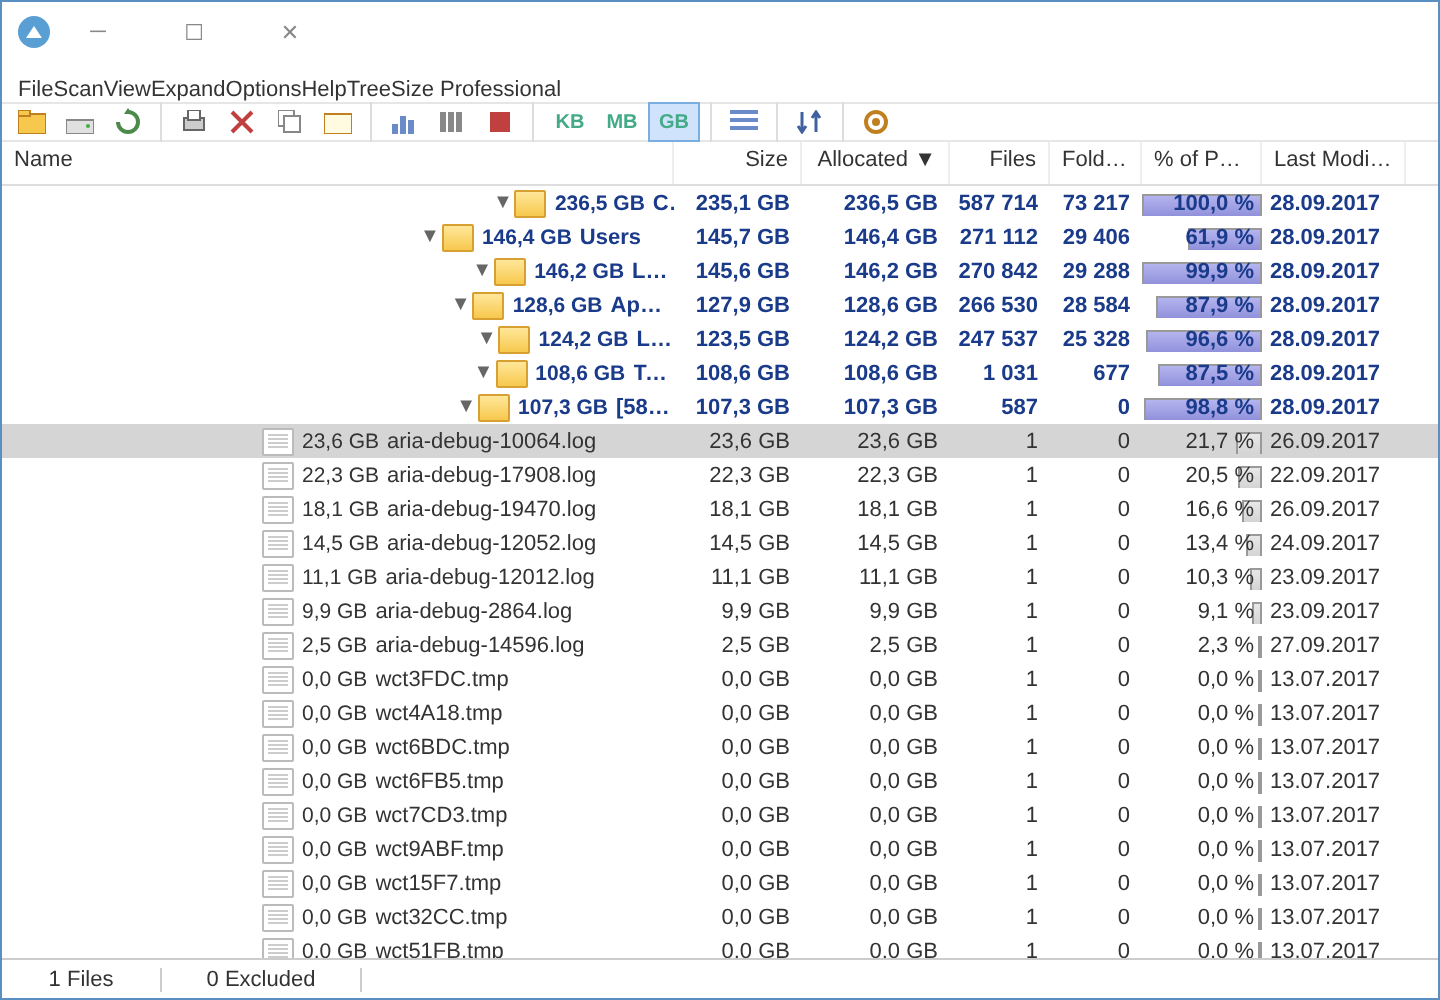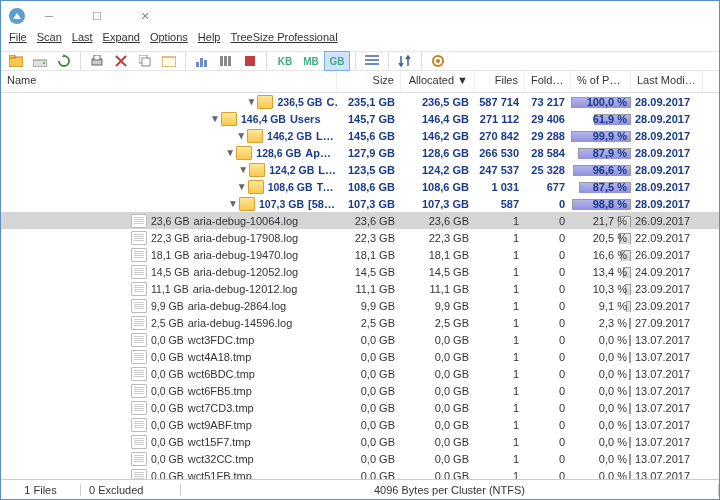--- a/index.html
+++ b/index.html
@@ -3,21 +3,21 @@
 <meta charset="utf-8">
 <style>
 * { margin: 0; padding: 0; box-sizing: border-box; font-family: "Segoe UI", Tahoma, sans-serif; font-size: 11px; }
 body { width: 720px; height: 500px; background: #fff; border: 1px solid #5a8fc1; overflow: hidden; display: flex; flex-direction: column; }
 .titlebar { height: 30px; background: #fff; display: flex; align-items: center; padding: 0 8px; color: #333; }
 .titlebar .app-icon { width: 16px; height: 16px; background: #5a9fd4; border-radius: 50%; margin-right: 6px; position: relative; }
 .titlebar .app-icon::before { content:''; position:absolute; width:0; height:0; border-left:4px solid transparent; border-right:4px solid transparent; border-bottom:6px solid #fff; top:5px; left:4px; }
 .titlebar .title { flex: 1; }
 .winbtns { display: flex; gap: 12px; color: #888; }
 .winbtn { width: 36px; height: 26px; display:flex; align-items:center; justify-content:center; cursor:pointer; }
-.menubar { height: 20px; display:flex; gap: 10px; padding: 0 8px; color:#333; align-items:flex-start;text-decoration:underline; }
+.menubar { height: 20px; display:flex; padding: 0 8px; color:#333; align-items:flex-end; }
 .menubar span { cursor:pointer; }
 .toolbar { height: 20px; display:flex; align-items:center; padding: 2px 4px; border-top:1px solid #e6e6e6; border-bottom:1px solid #e6e6e6; gap:2px; }
 .tbtn { width:22px; height:22px; display:flex; align-items:center; justify-content:center; cursor:pointer; border:1px solid transparent; border-radius:2px; }
 .sep { width:1px; height:20px; background:#ddd; margin:0 3px; }
 .unit-btn { width:26px; height:20px; font-size:10px; font-weight:bold; display:flex; align-items:center; justify-content:center; border:1px solid transparent; cursor:pointer; color:#4a8; }
 .unit-btn.active { background:#cfe4fc; border:1px solid #7aaee0; }
 .headers { display:flex; height:22px; border-bottom:1px solid #ddd; background:#fff; color:#333; }
 .headers > div { padding: 3px 6px; border-right:1px solid #eee; overflow:hidden; white-space:nowrap; text-overflow:ellipsis; }
 .col-name { width: 336px; flex-shrink:0; }
 .col-size { width: 64px; text-align:right; }
@@ -59,21 +59,21 @@
   <div class="winbtns">
     <div class="winbtn">─</div>
     <div class="winbtn">☐</div>
     <div class="winbtn">✕</div>
   </div>
 </div>
 
 <div class="menubar" id="menubar">
     <span>File</span>
     <span>Scan</span>
-    <span>Last</span>
+    <span>View</span>
     <span>Expand</span>
     <span>Options</span>
     <span>Help</span>
     <span>TreeSize Professional</span>
   </div>
 
 <div class="toolbar">
   <div class="tbtn">
       <svg width="14" height="12">
         <rect x="0" y="2" width="14" height="10" fill="#f7c84e" stroke="#c08020"></rect>
@@ -601,15 +601,14 @@
       <div class="cell col-pct pctcell">
         <div class="pctbar grey" style="width: 0%;"></div>
         <div class="pcttxt">0,0 %</div>
       </div>
       <div class="cell col-date" style="text-align: left; padding-left: 4px;">13.07.2017</div>
     </div>
   </div>
 
 <div class="status">
   <div style="width:80px;text-align:center">1  Files</div>
-  <div style="width:100px;text-align:left">0 Excluded</div>
-  <div style="flex:1;text-align:center">4096  Bytes per Cluster (NTFS)</div>
+  <div style="width:100px;text-align:center">0 Excluded</div>
 </div>
 
 </body></html>

